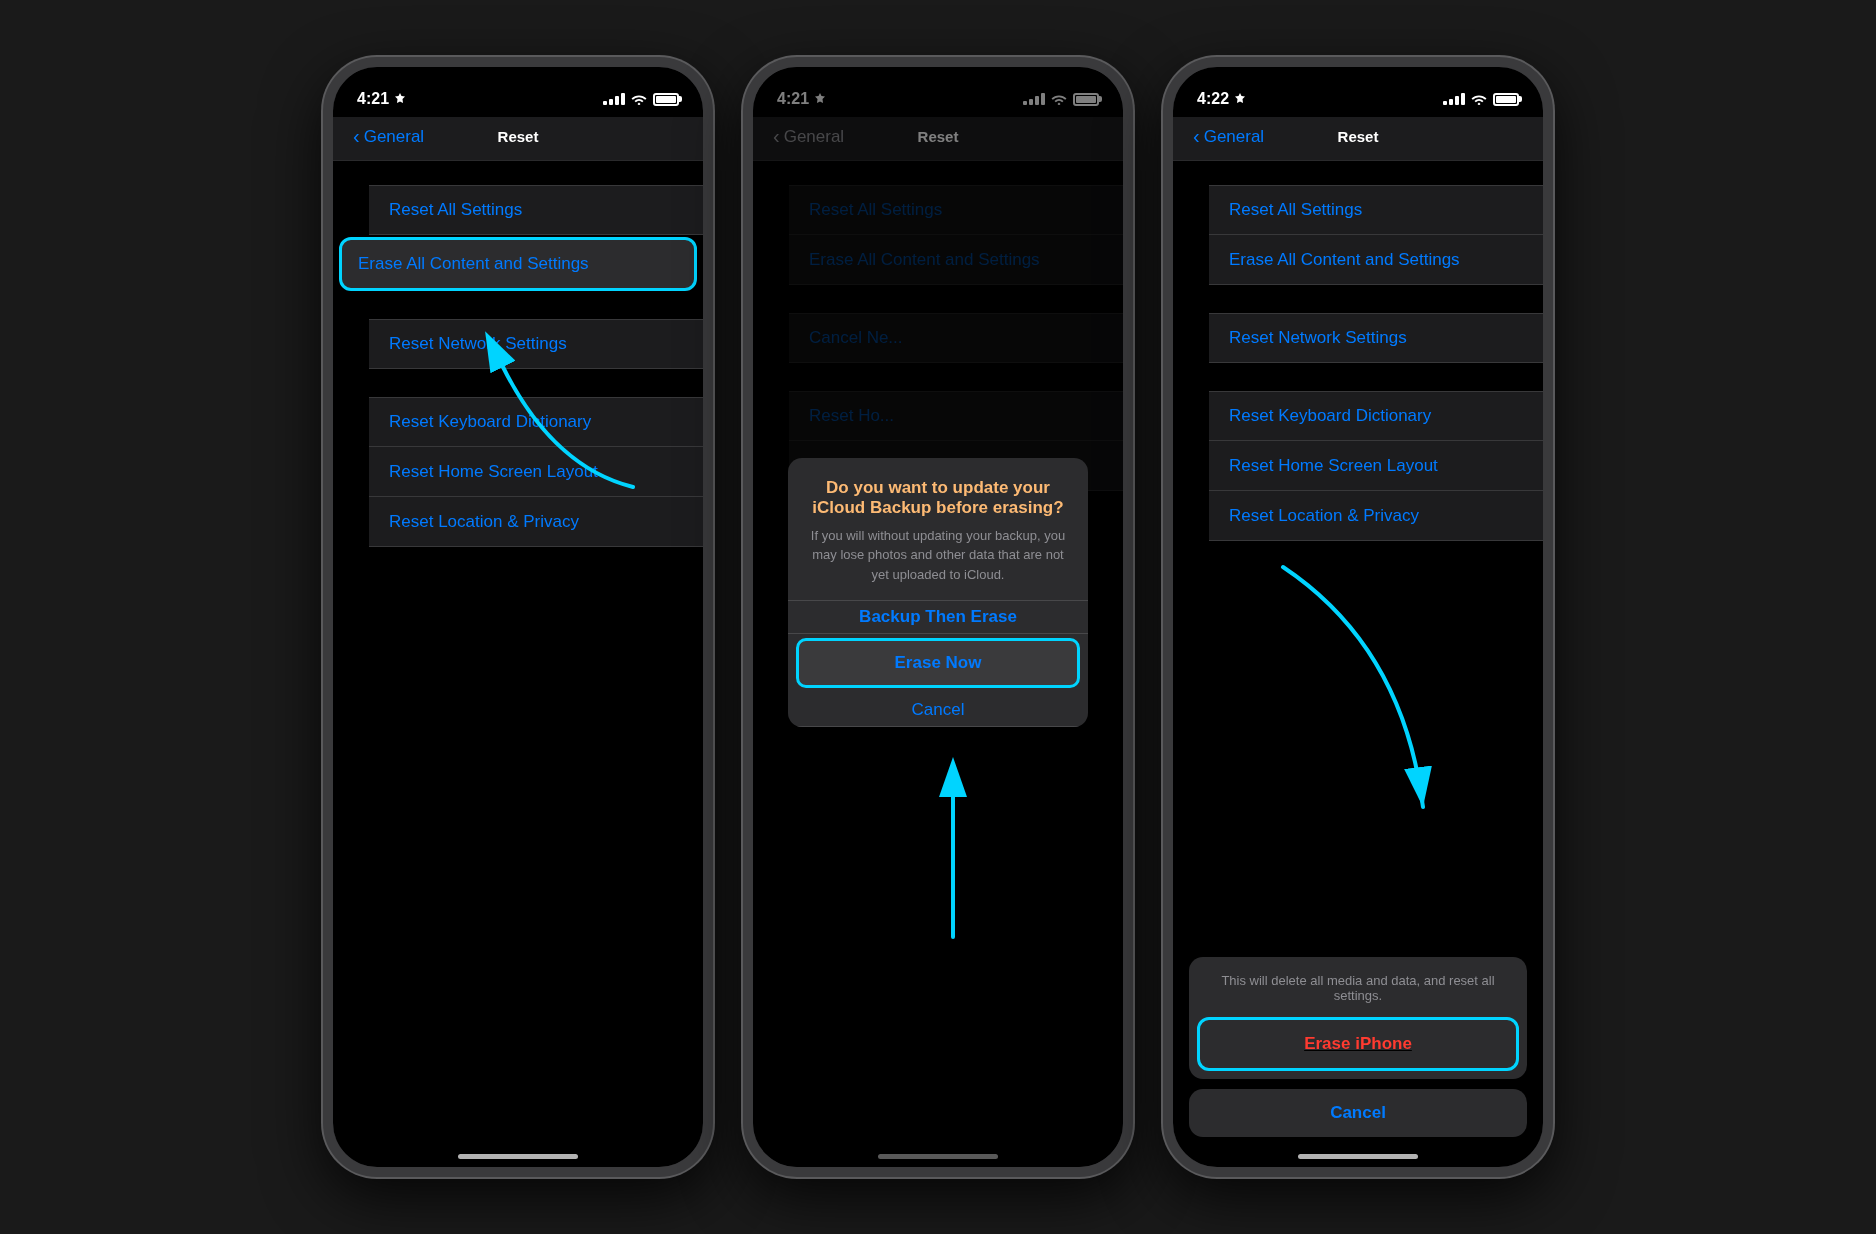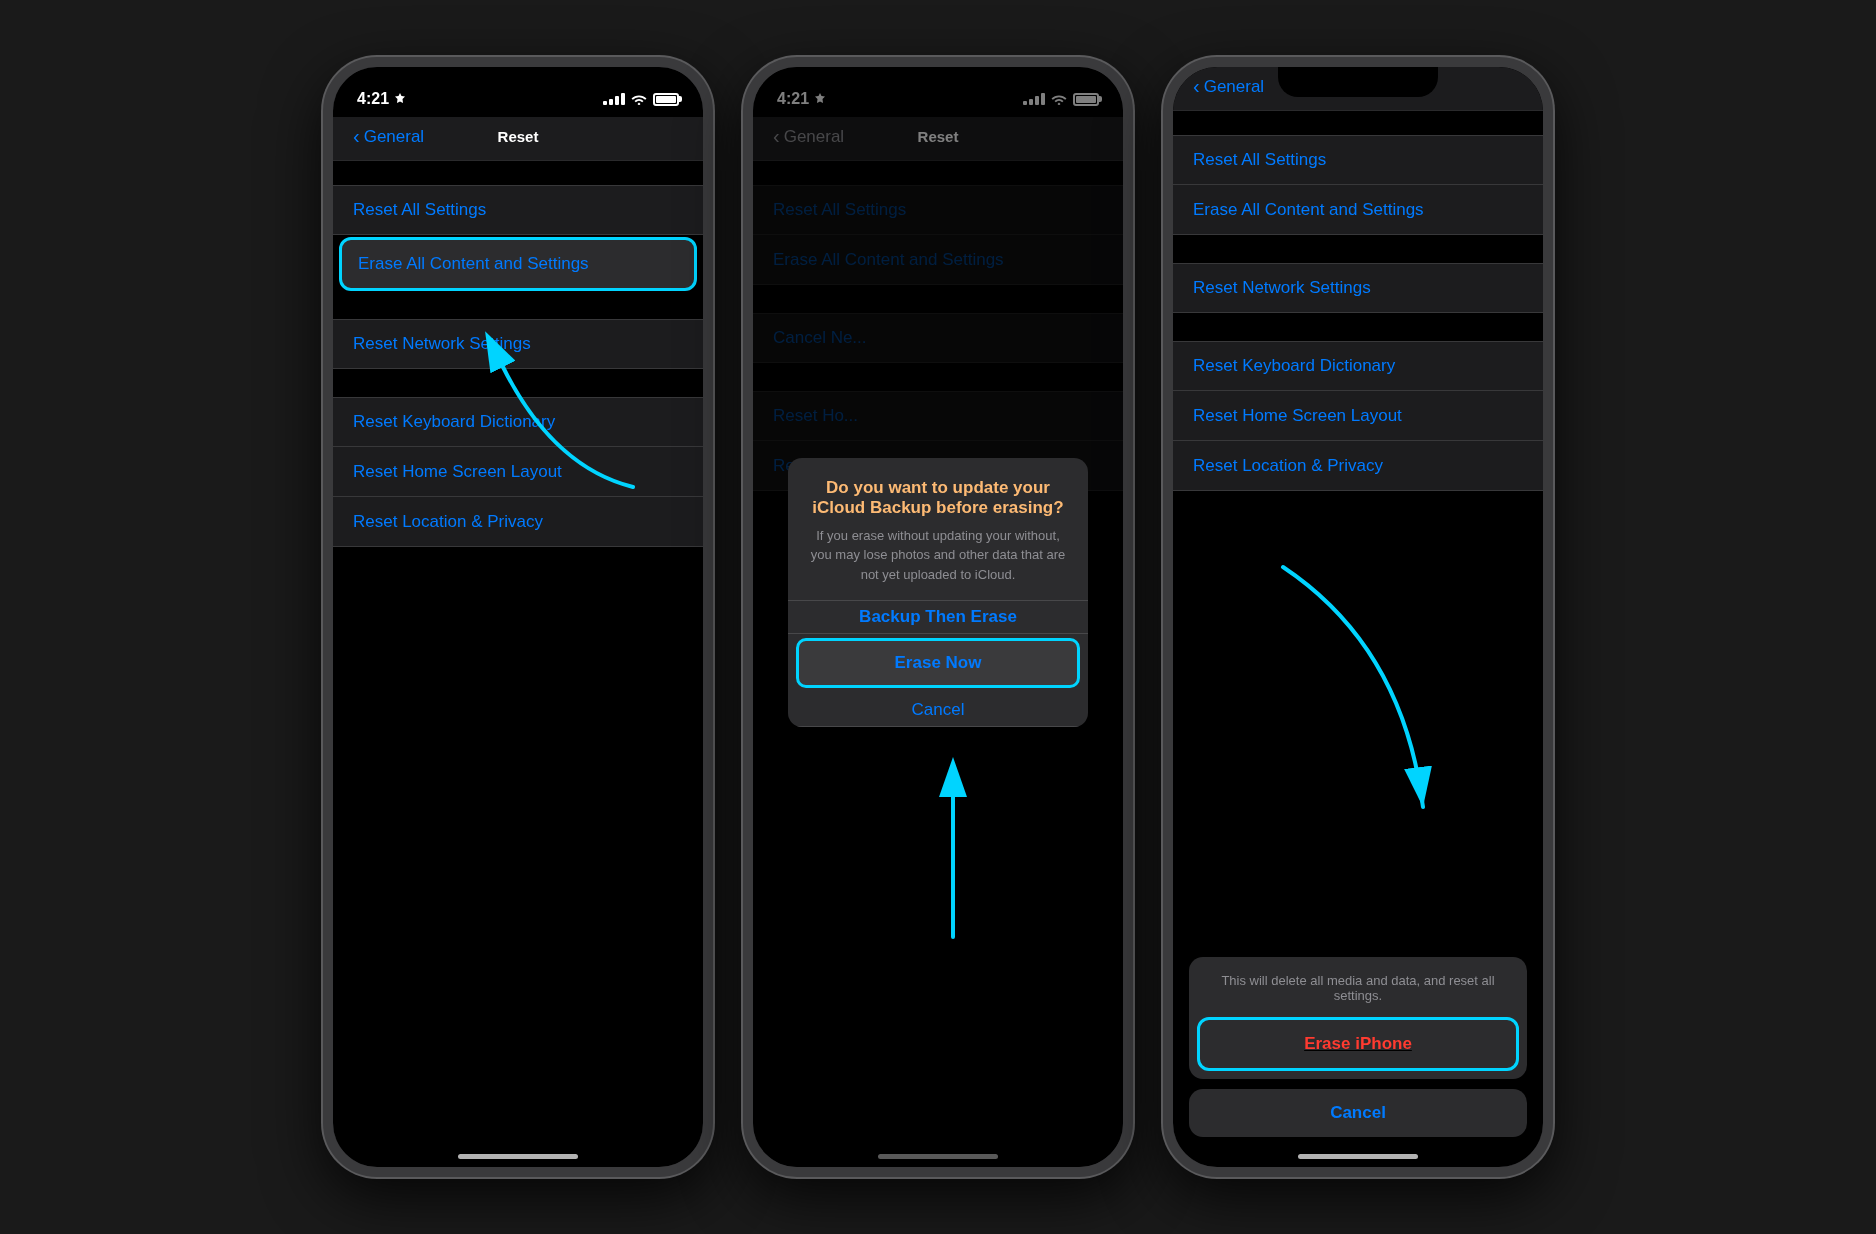--- a/index.html
+++ b/index.html
@@ -152,20 +152,21 @@
     .settings-section {
       margin-bottom: 8px;
     }
     .settings-row {
       background: #1c1c1e;
       border-bottom: 0.5px solid #38383a;
       padding: 14px 20px;
       display: flex;
       align-items: center;
       min-height: 50px;
+      margin-left: 36px;
     }
     .settings-row:first-child {
       border-top: 0.5px solid #38383a;
     }
     .settings-row-text {
       font-size: 17px;
       color: #007aff;
     }
     
     .home-indicator {
@@ -415,21 +416,21 @@
             </div>
             <div class="settings-row">
               <span class="settings-row-text">Reset Lo...</span>
             </div>
           </div>
         </div>
 
         <div class="alert-overlay">
           <div class="alert-box">
             <div class="alert-title">Do you want to update your iCloud Backup before erasing?</div>
-            <div class="alert-message">If you erase without updating your without, you may lose photos and other data that are not yet uploaded to iCloud.</div>
+            <div class="alert-message">If you will without updating your backup, you may lose photos and other data that are not yet uploaded to iCloud.</div>
             <div class="alert-divider"></div>
             <div class="alert-btn bold">Backup Then Erase</div>
 
             <div style="padding: 4px 8px;">
               <div style="background:#3a3a3c; border: 3px solid #00d4ff; border-radius:10px; padding:12px 4px; text-align:center; font-size:17px; color:#007aff; font-weight:600;">Erase Now</div>
             </div>
             <div class="alert-btn" style="padding-top:8px;">Cancel</div>
           </div>
         </div>
 
@@ -444,20 +445,43 @@
 
         <div class="home-indicator"></div>
       </div>
     </div>
   </div>
 
   <div class="phone-wrapper">
     <div class="phone">
       <div class="screen">
 
+        <div class="status-bar">
+          <div class="status-time">
+            <span>4:22</span>
+            <svg width="10" height="12" viewBox="0 0 10 12" fill="#fff" style="margin-left:2px">
+                <path d="M5 0 L6.5 3 L10 3.5 L7.5 6 L8 10 L5 8.5 L2 10 L2.5 6 L0 3.5 L3.5 3 Z" fill="#fff"></path>
+              </svg>
+          </div>
+          <div style="width:80px"></div>
+          <div class="status-icons">
+            <div class="signal-bars">
+              <div class="signal-bar" style="height:4px"></div>
+              <div class="signal-bar" style="height:6px"></div>
+              <div class="signal-bar" style="height:9px"></div>
+              <div class="signal-bar" style="height:12px"></div>
+            </div>
+            <svg width="16" height="12" viewBox="0 0 16 12">
+              <path d="M8 9.5 L9.5 11 L8 12.5 L6.5 11 Z M8 6 Q10.5 6 12.5 8 L11.2 9.3 Q9.8 7.8 8 7.8 Q6.2 7.8 4.8 9.3 L3.5 8 Q5.5 6 8 6Z M8 2.5 Q12.5 2.5 15.5 5.5 L14.2 6.8 Q11.8 4.2 8 4.2 Q4.2 4.2 1.8 6.8 L0.5 5.5 Q3.5 2.5 8 2.5Z" fill="#fff"></path>
+            </svg>
+            <div class="battery-icon">
+              <div class="battery-fill"></div>
+            </div>
+          </div>
+        </div>
 
         <div class="nav-bar">
           <div class="nav-back">
             <span class="nav-back-chevron">‹</span>
             <span>General</span>
           </div>
           <div class="nav-title">Reset</div>
           <div class="nav-spacer"></div>
         </div>
 

